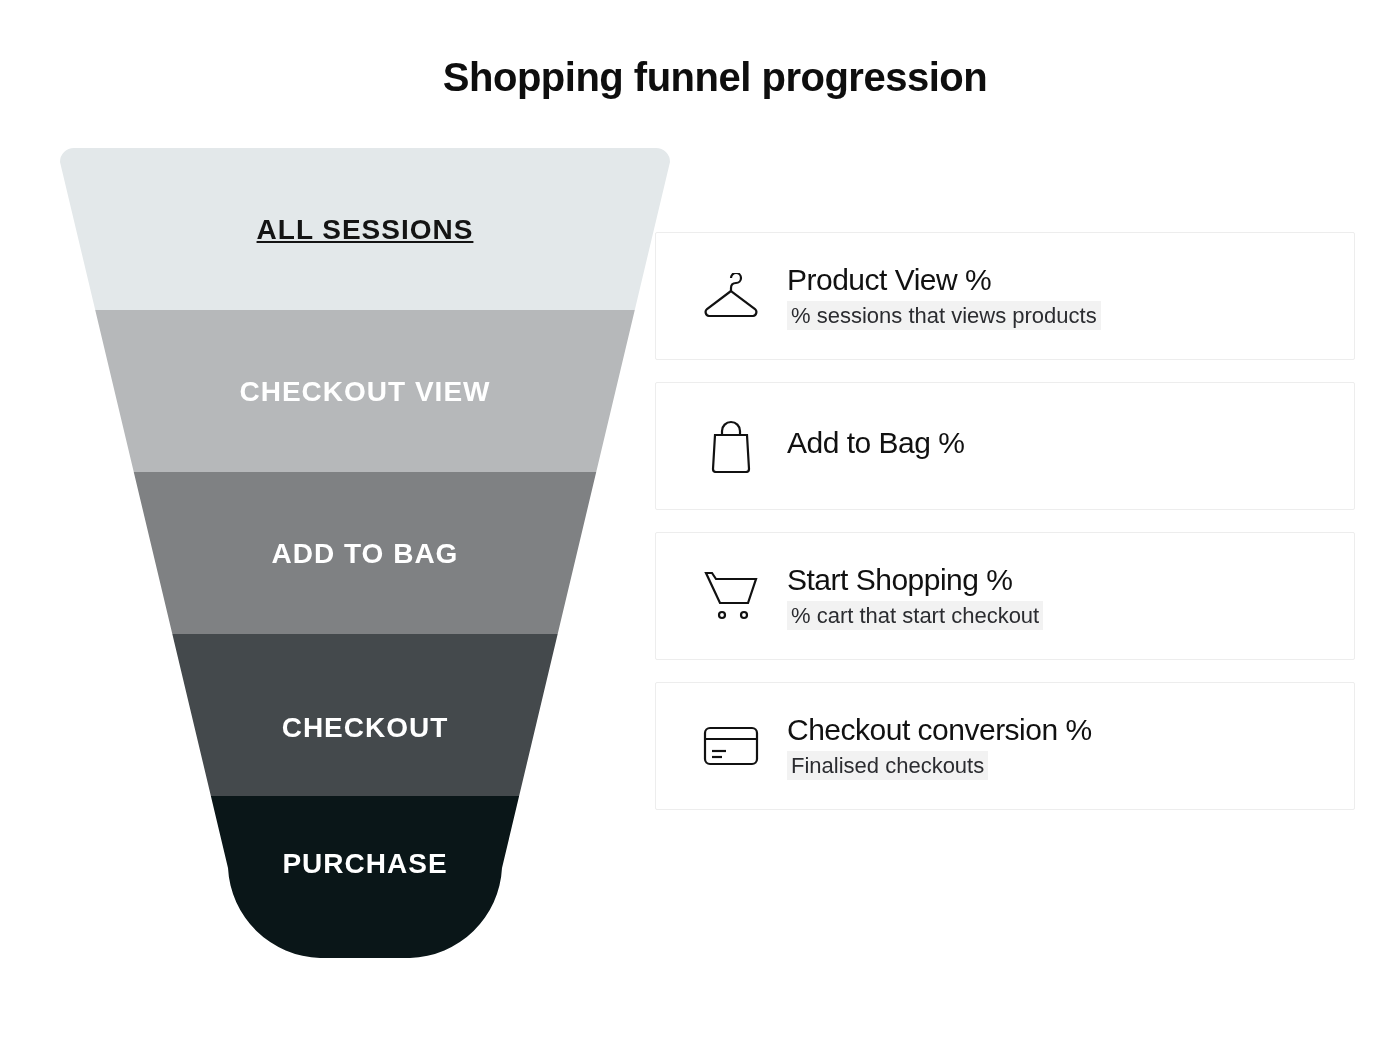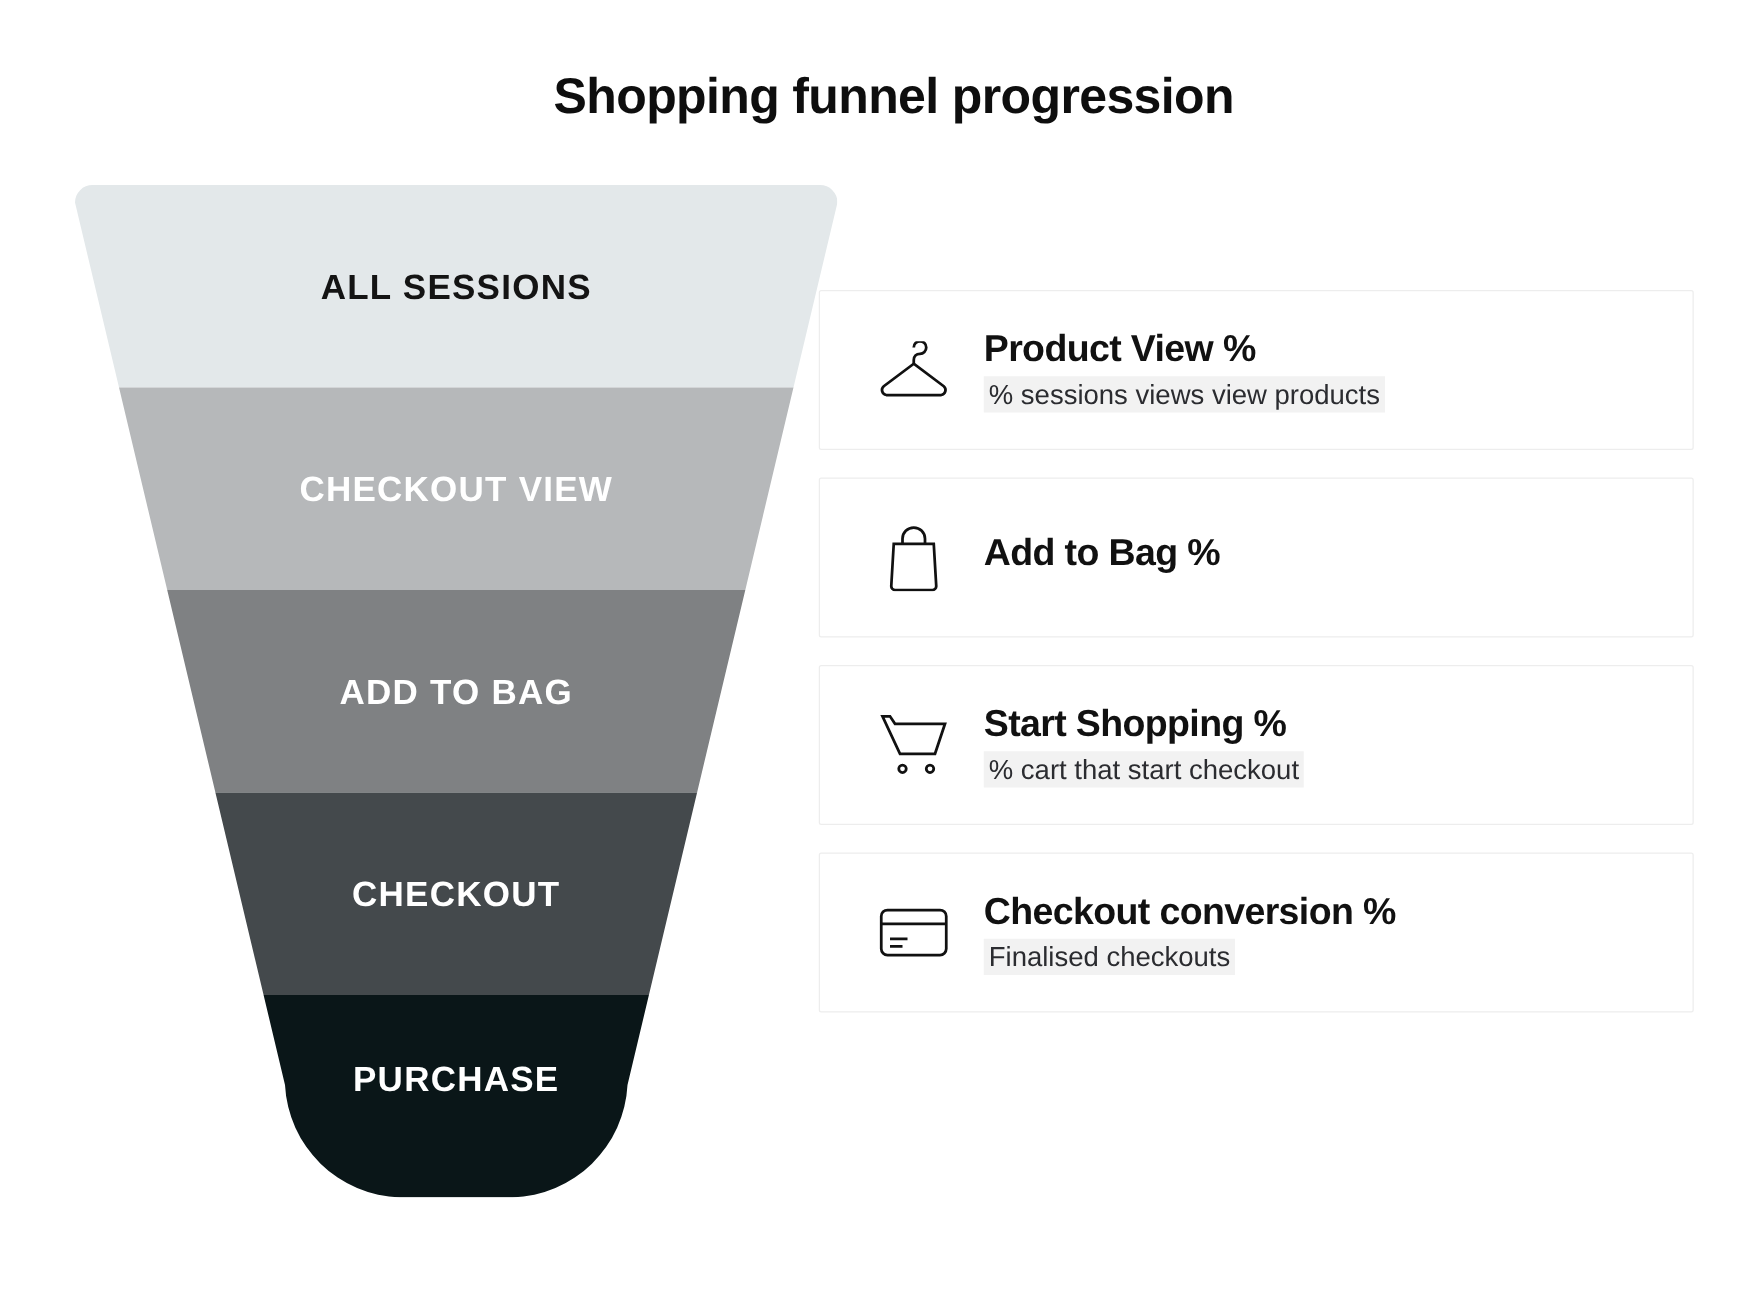--- a/index.html
+++ b/index.html
@@ -65,21 +65,21 @@
     display: flex;
     align-items: center;
     justify-content: center;
   }
   .card .text-col {
     flex: 1;
     padding-left: 6px;
   }
   .card .headline {
     font-size: 30px;
-    font-weight: 700;
+    font-weight: 400;
     color: #111;
     letter-spacing: -0.5px;
     margin-bottom: 6px;
   }
   .card .sub {
     font-size: 22px;
     color: #2b2c30;
     display: inline;
     background: #f2f2f2;
     padding: 2px 4px;
@@ -99,39 +99,39 @@
       </clipPath>
     </defs>
     <g clip-path="url(#funnelClip)">
       <rect x="0" y="0" width="610" height="162" fill="#e3e8ea"></rect>
       <rect x="0" y="162" width="610" height="162" fill="#b6b8ba"></rect>
       <rect x="0" y="324" width="610" height="162" fill="#7f8183"></rect>
       <rect x="0" y="486" width="610" height="162" fill="#44494c"></rect>
       <rect x="0" y="648" width="610" height="162" fill="#0a1618"></rect>
     </g>
   </svg>
-  <div class="stage-label dark" style="top:66px;">ALL SESSIONS</div>
+  <div class="stage-label dark" style="top:66px;text-decoration:underline;">ALL SESSIONS</div>
   <div class="stage-label" style="top:228px;">CHECKOUT VIEW</div>
   <div class="stage-label" style="top:390px;">ADD TO BAG</div>
-  <div class="stage-label" style="top:552px;">CHECKOUT</div>
+  <div class="stage-label" style="top:564px;">CHECKOUT</div>
   <div class="stage-label" style="top:700px;">PURCHASE</div>
 </div>
 
 <div class="cards">
 
   <div class="card">
     <div class="icon-col">
       <svg class="icon" width="60" height="46" viewBox="0 0 60 46">
         <path d="M30 5 a5 5 0 1 1 5 5 c-3 0 -5 2 -5 5 v3"></path>
         <path d="M30 18 L6 36 a4 4 0 0 0 2 7 h44 a4 4 0 0 0 2 -7 Z"></path>
       </svg>
     </div>
     <div class="text-col">
       <div class="headline">Product View %</div>
-      <span class="sub">% sessions views view products</span>
+      <span class="sub">% sessions that views products</span>
     </div>
   </div>
 
   <div class="card">
     <div class="icon-col">
       <svg class="icon" width="48" height="54" viewBox="0 0 48 54">
         <path d="M8 16 h32 l2 34 a3 3 0 0 1 -3 3 h-30 a3 3 0 0 1 -3 -3 Z"></path>
         <path d="M15 16 v-4 a9 9 0 0 1 18 0 v4"></path>
       </svg>
     </div>

